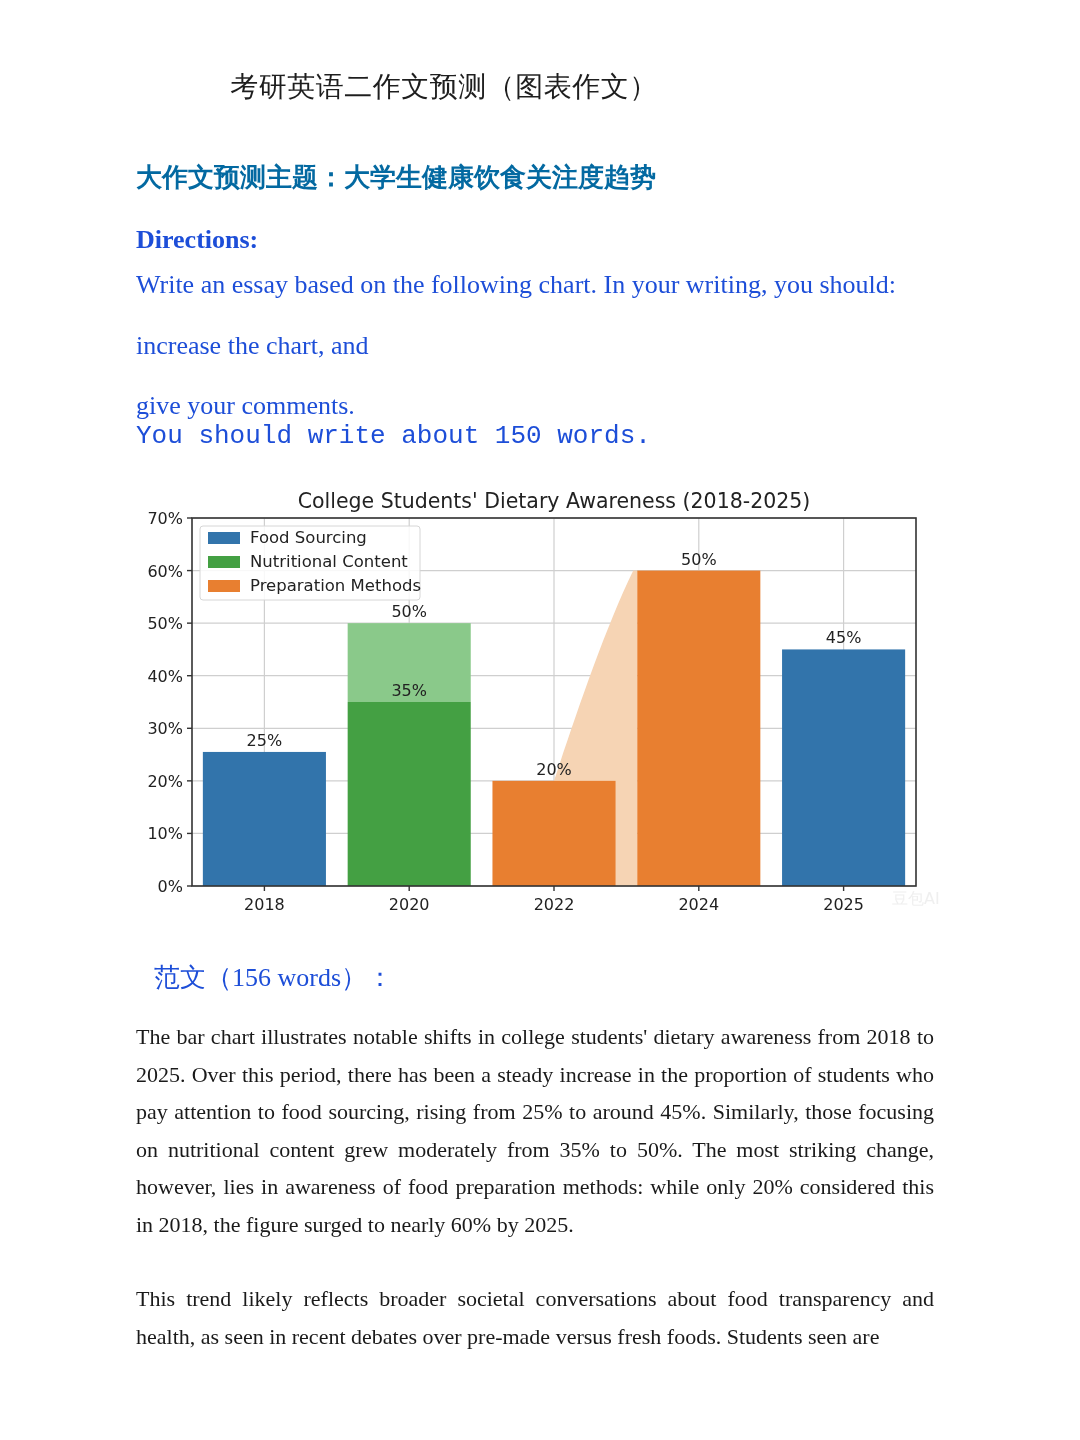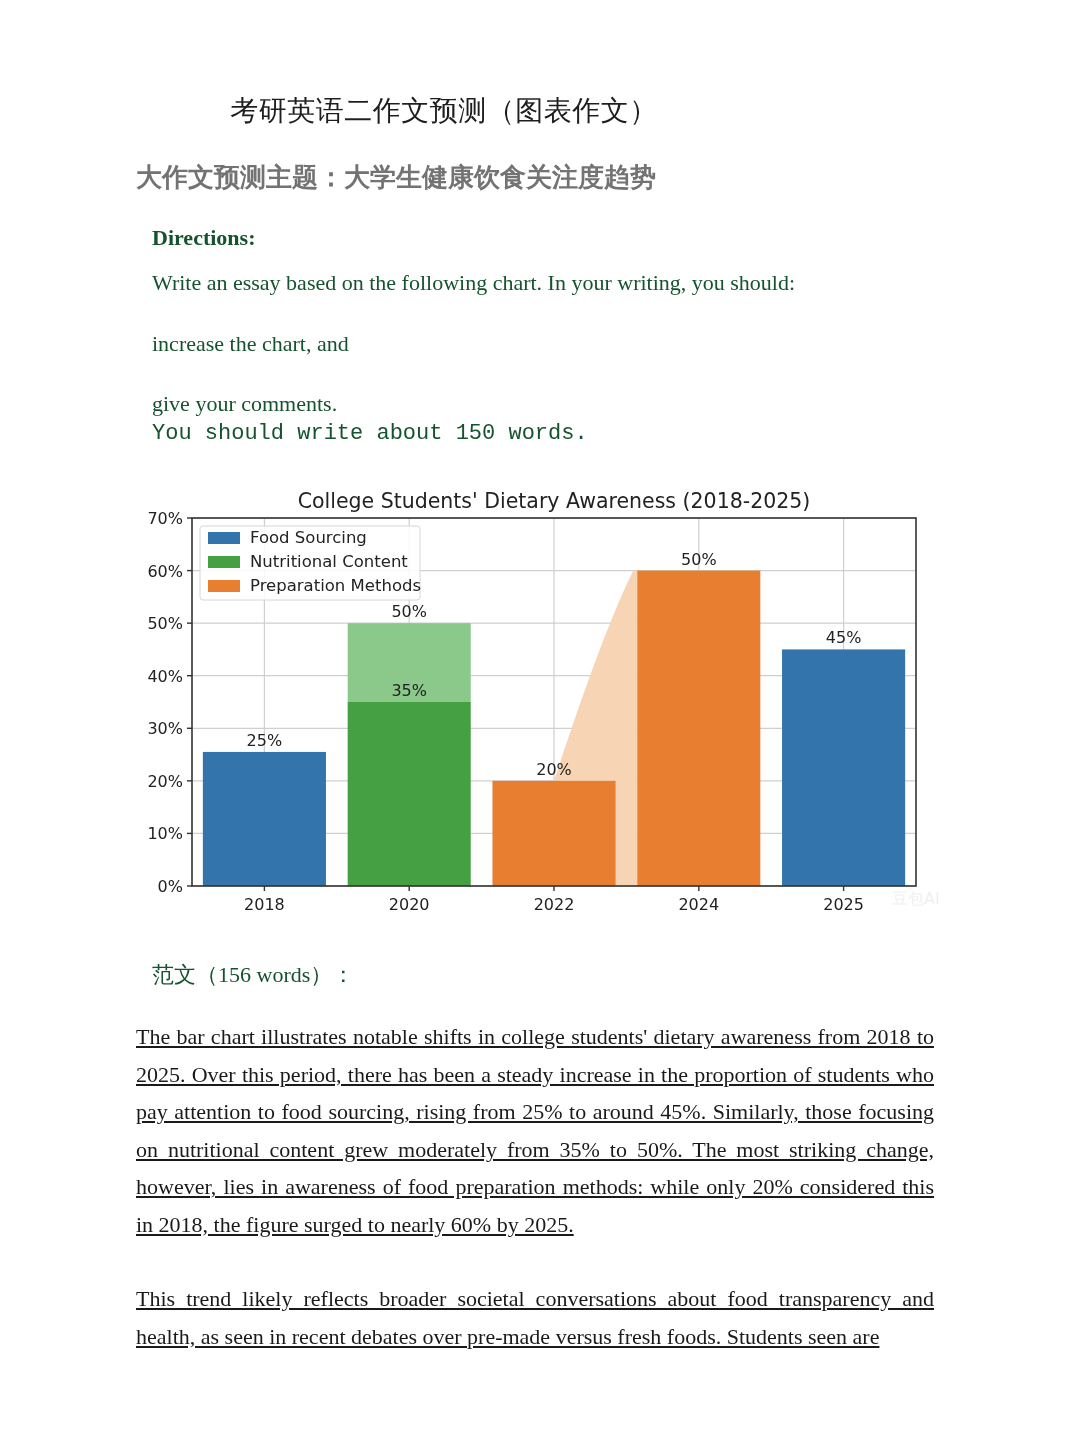--- a/index.html
+++ b/index.html
@@ -1,27 +1,27 @@
 <!DOCTYPE html>
 <html><head>
 <meta charset="utf-8">
 <style>
   html, body { margin: 0; padding: 0; background: #ffffff; }
   body { width: 1080px; height: 1440px; position: relative; overflow: hidden; color: #1a1a1a; }
   .abs { position: absolute; }
-  #doc-title { left: 0; width: 888px; top: 92px; text-align: center; font-size: 28px; font-family: "DejaVu Sans", sans-serif; color: #1e1e1e; letter-spacing: 0.5px; }
-  #topic-heading { left: 136px; top: 160px; font-size: 26px; font-family: "DejaVu Sans", sans-serif; font-weight: 600; color: #737373; }
-  .para { left: 152px; font-size: 22px; font-family: "Liberation Serif", serif; color: #14532d; white-space: nowrap; }
+  #doc-title { left: 0; width: 888px; top: 68px; text-align: center; font-size: 28px; font-family: "DejaVu Sans", sans-serif; color: #1e1e1e; letter-spacing: 0.5px; }
+  #topic-heading { left: 136px; top: 160px; font-size: 26px; font-family: "DejaVu Sans", sans-serif; font-weight: 600; color: #0369a1; }
+  .para { left: 136px; font-size: 26px; font-family: "Liberation Serif", serif; color: #1d4ed8; white-space: nowrap; }
   #directions-label { top: 225px; font-weight: bold; }
   #line-1 { top: 270px; }
   #line-2 { top: 331px; }
   #line-3 { top: 391px; }
   #line-4 { top: 421px; font-family: Liberation Mono, monospace; }
-  #essay-label { top: 960px; }
-  .essay { left: 136px; width: 798px; font-size: 22px; line-height: 37.6px; font-family: "Liberation Serif", serif; text-align: justify; color: #1a1a1a; text-decoration: underline; }
+  #essay-label { top: 960px; margin-left: 18px; }
+  .essay { left: 136px; width: 798px; font-size: 22px; line-height: 37.6px; font-family: "Liberation Serif", serif; text-align: justify; color: #1a1a1a; }
   #essay-p1 { top: 1018px; }
   #essay-p2 { top: 1280px; }
   #chart { left: 120px; top: 480px; }
   svg text { font-family: "DejaVu Sans", sans-serif; fill: #222; }
 </style>
 </head>
 <body>
 
 <div id="doc-title" class="abs">考研英语二作文预测（图表作文）</div>
 <div id="topic-heading" class="abs">大作文预测主题：大学生健康饮食关注度趋势</div>

